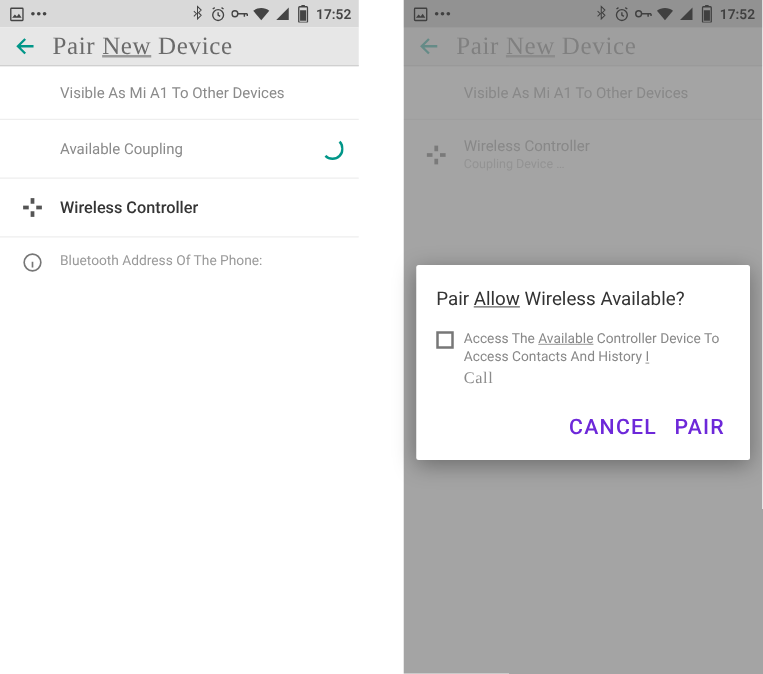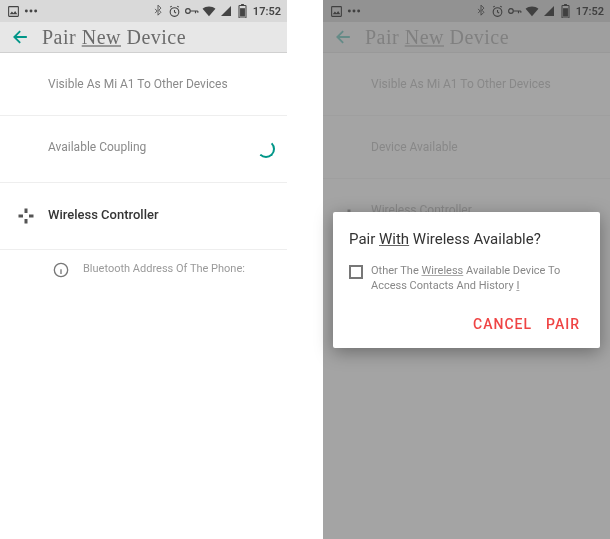--- a/index.html
+++ b/index.html
@@ -14,47 +14,47 @@
   .statusbar .sb-right { margin-left: auto; display: flex; gap: 3px; align-items: center; font-weight: 600; }
   .sb-ico { width: 14px; height: 14px; display: inline-flex; align-items: center; justify-content: center; }
 
   
   .appbar { height: 31px; background: #e7e7e7; display: flex; align-items: center; padding: 0 10px; border-bottom: 1px solid #d0d0d0; }
   .back-arrow { width: 22px; height: 22px; color: #009688; display: flex; align-items: center; justify-content: center; margin-right: 10px; }
   .appbar-title { font-size: 20px; color: #6b6b6b; font-family: Georgia, 'Times New Roman', serif; letter-spacing: 0.5px; }
   .appbar-title .u { text-decoration: underline; text-decoration-color: #999; }
 
   
-  .row { display: flex; padding: 24px 12px; border-bottom: 1px solid #eee; font-size: 13px; }
+  .row { display: flex; align-items: center; padding: 14px 12px; border-bottom: 1px solid #eee; font-size: 13px; }
   .row .row-icon { width: 28px; display: flex; align-items: center; justify-content: center; color: #666; margin-right: 8px; }
   .row .row-text { color: #8a8a8a; font-size: 12px; }
   .row .row-text.strong { color: #353535; font-weight: 500; font-size: 13px; }
   .row .row-sub { color: #b7b7b7; font-size: 10px; margin-top: 2px; }
   .row .spacer { flex: 1; }
   .spinner { width: 18px; height: 18px; border: 2px solid #009688; border-top-color: transparent; border-left-color: transparent; border-radius: 50%; }
 
   .section-pad { padding-left: 48px; }
 
-  .info-row { display: flex; align-items: flex-start; padding: 12px; font-size: 11px; color: #9a9a9a; margin-left: 35px; }
+  .info-row { display: flex; align-items: flex-start; padding: 12px; font-size: 11px; color: #9a9a9a; }
   .info-row .row-icon { width: 28px; display: flex; align-items: center; justify-content: center; color: #888; margin-right: 8px; }
 
   .gap { flex: 1; background: #fff; }
   .phone.right .gap { background: #f9f9f9; }
 
   
   .overlay { position: absolute; inset: 0; background: rgba(60,60,60,0.45); }
   .dialog { position: absolute; left: 10px; right: 10px; top: 212px; background: #fff; border-radius: 2px; box-shadow: 0 4px 18px rgba(0,0,0,0.35); padding: 18px 16px 10px; }
   .dialog-title { font-size: 15px; color: #333; margin-bottom: 16px; }
   .dialog-title .u { text-decoration: underline; text-decoration-color: #666; }
   .dialog-body { display: flex; align-items: flex-start; gap: 8px; font-size: 11px; color: #888; line-height: 1.35; }
   .checkbox { width: 14px; height: 14px; border: 2px solid #777; flex-shrink: 0; margin-top: 1px; }
   .dialog-body .u { text-decoration: underline; text-decoration-color: #aaa; }
   .call-line { font-family: Georgia, serif; font-size: 13px; color: #8b8b8b; letter-spacing: 0.5px; margin-top: -1px; }
   .dialog-actions { display: flex; justify-content: flex-end; gap: 6px; margin-top: 16px; }
-  .dlg-btn { font-size: 14px; color: #ef4444; letter-spacing: 1px; padding: 6px 4px; font-weight: 500; }
+  .dlg-btn { font-size: 17px; color: #6d28d9; letter-spacing: 1px; padding: 6px 4px; font-weight: 500; }
 
   
   .dim { opacity: 0.45; }
   .phone.right .row { border-bottom-color: rgba(0,0,0,0.08); }
 
   svg { display: block; }
 </style>
 </head>
 <body>
 
@@ -228,23 +228,20 @@
         </span>
         <span class="appbar-title">
           <span>Pair</span> <span class="u">New</span> <span>Device</span>
         </span>
       </div>
 
       <div class="row section-pad">
         <span class="row-text">Visible As Mi A1 To Other Devices</span>
       </div>
 
-      <div class="row section-pad">
-        <span class="row-text">Device Available</span>
-      </div>
 
       <div class="row" style="border-bottom:none;">
         <span class="row-icon">
           <svg width="18" height="18" viewBox="0 0 24 24" fill="#555">
               <rect x="10" y="2" width="4" height="6"></rect>
               <rect x="10" y="16" width="4" height="6"></rect>
               <rect x="2" y="10" width="6" height="4"></rect>
               <rect x="16" y="10" width="6" height="4"></rect>
             </svg>
         </span>
@@ -254,26 +251,27 @@
         </span>
       </div>
     </div>
 
     <div class="gap"></div>
 
     <div class="overlay"></div>
 
     <div class="dialog">
       <div class="dialog-title">
-        <span>Pair </span><span class="u">With</span><span> Wireless Available?</span>
+        <span>Pair </span><span class="u">Allow</span><span> Wireless Available?</span>
       </div>
       <div class="dialog-body">
         <span class="checkbox"></span>
         <div>
-          <span>Other The </span><span class="u">Wireless</span><span> Available Device To Access Contacts And History </span><span class="u">I</span>
+          <span>Access The </span><span class="u">Available</span><span> Controller Device To Access Contacts And History </span><span class="u">I</span>
+          <div class="call-line">Call</div>
         </div>
       </div>
       <div class="dialog-actions">
         <span class="dlg-btn">CANCEL</span>
         <span class="dlg-btn">PAIR</span>
       </div>
     </div>
 
   </div>
 

